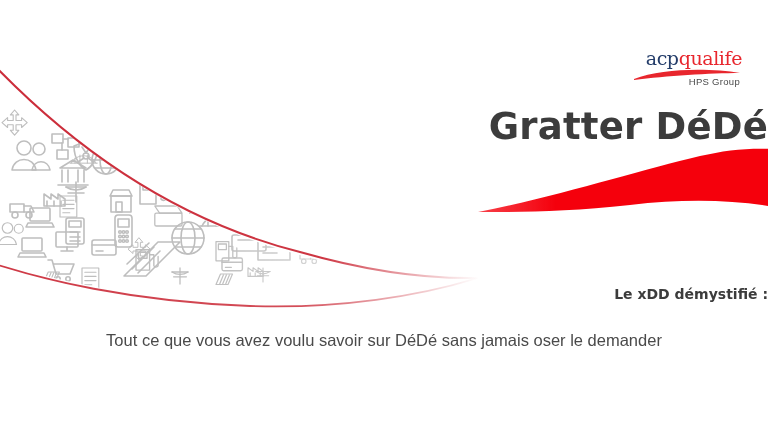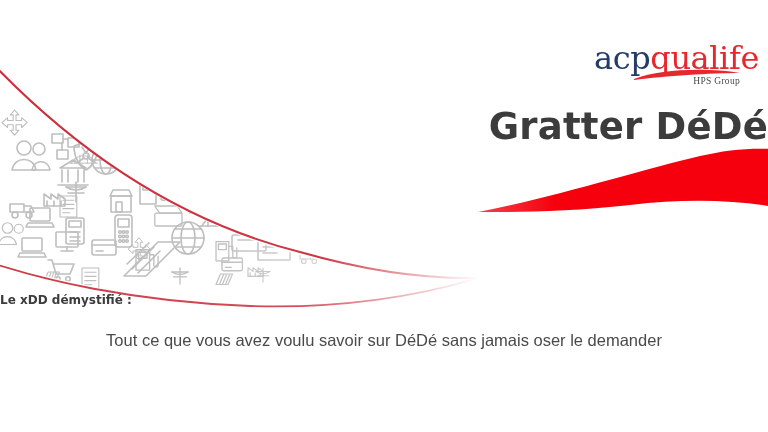--- a/index.html
+++ b/index.html
@@ -31,39 +31,39 @@
   .logo {
     position: absolute;
     left: 594px;
     top: 44px;
     width: 148px;
     height: 50px;
     text-align: right;
   }
   .logo-wordmark {
     font-family: "DejaVu Serif", serif;
-    font-size: 32px;
+    font-size: 19px;
     line-height: 28px;
     letter-spacing: -0.4px;
     white-space: nowrap;
   }
   .logo-acp { color: #233C69; }
   .logo-qualife { color: #E8262D; }
   .logo-swoosh {
     position: absolute;
     right: 0px;
     top: 24px;
     width: 110px;
     height: 14px;
   }
   .logo-tagline {
     position: absolute;
     right: 2px;
     top: 32px;
-    font-family: Liberation Serif, serif;
+    font-family: Liberation Sans, sans-serif;
     font-size: 9.5px;
     letter-spacing: 0.3px;
     color: #4A4A4A;
     white-space: nowrap;
   }
 
   
   .title {
     position: absolute;
     left: 0;
@@ -73,26 +73,26 @@
     font-family: "DejaVu Sans", sans-serif;
     font-weight: bold;
     font-size: 37px;
     line-height: 46px;
     letter-spacing: 0.2px;
     color: #3C3C3C;
   }
   .subtitle-lead {
     position: absolute;
     left: 0;
-    top: 288px;
+    top: 282px;
     width: 768px;
-    text-align: left;
+    text-align: right;
     font-family: "DejaVu Sans", sans-serif;
     font-weight: bold;
-    font-size: 12px;
+    font-size: 14px;
     line-height: 24px;
     color: #3C3C3C;
   }
   .subtitle-body {
     position: absolute;
     left: 0;
     top: 328px;
     width: 768px;
     text-align: center;
     font-family: Liberation Sans, sans-serif;

